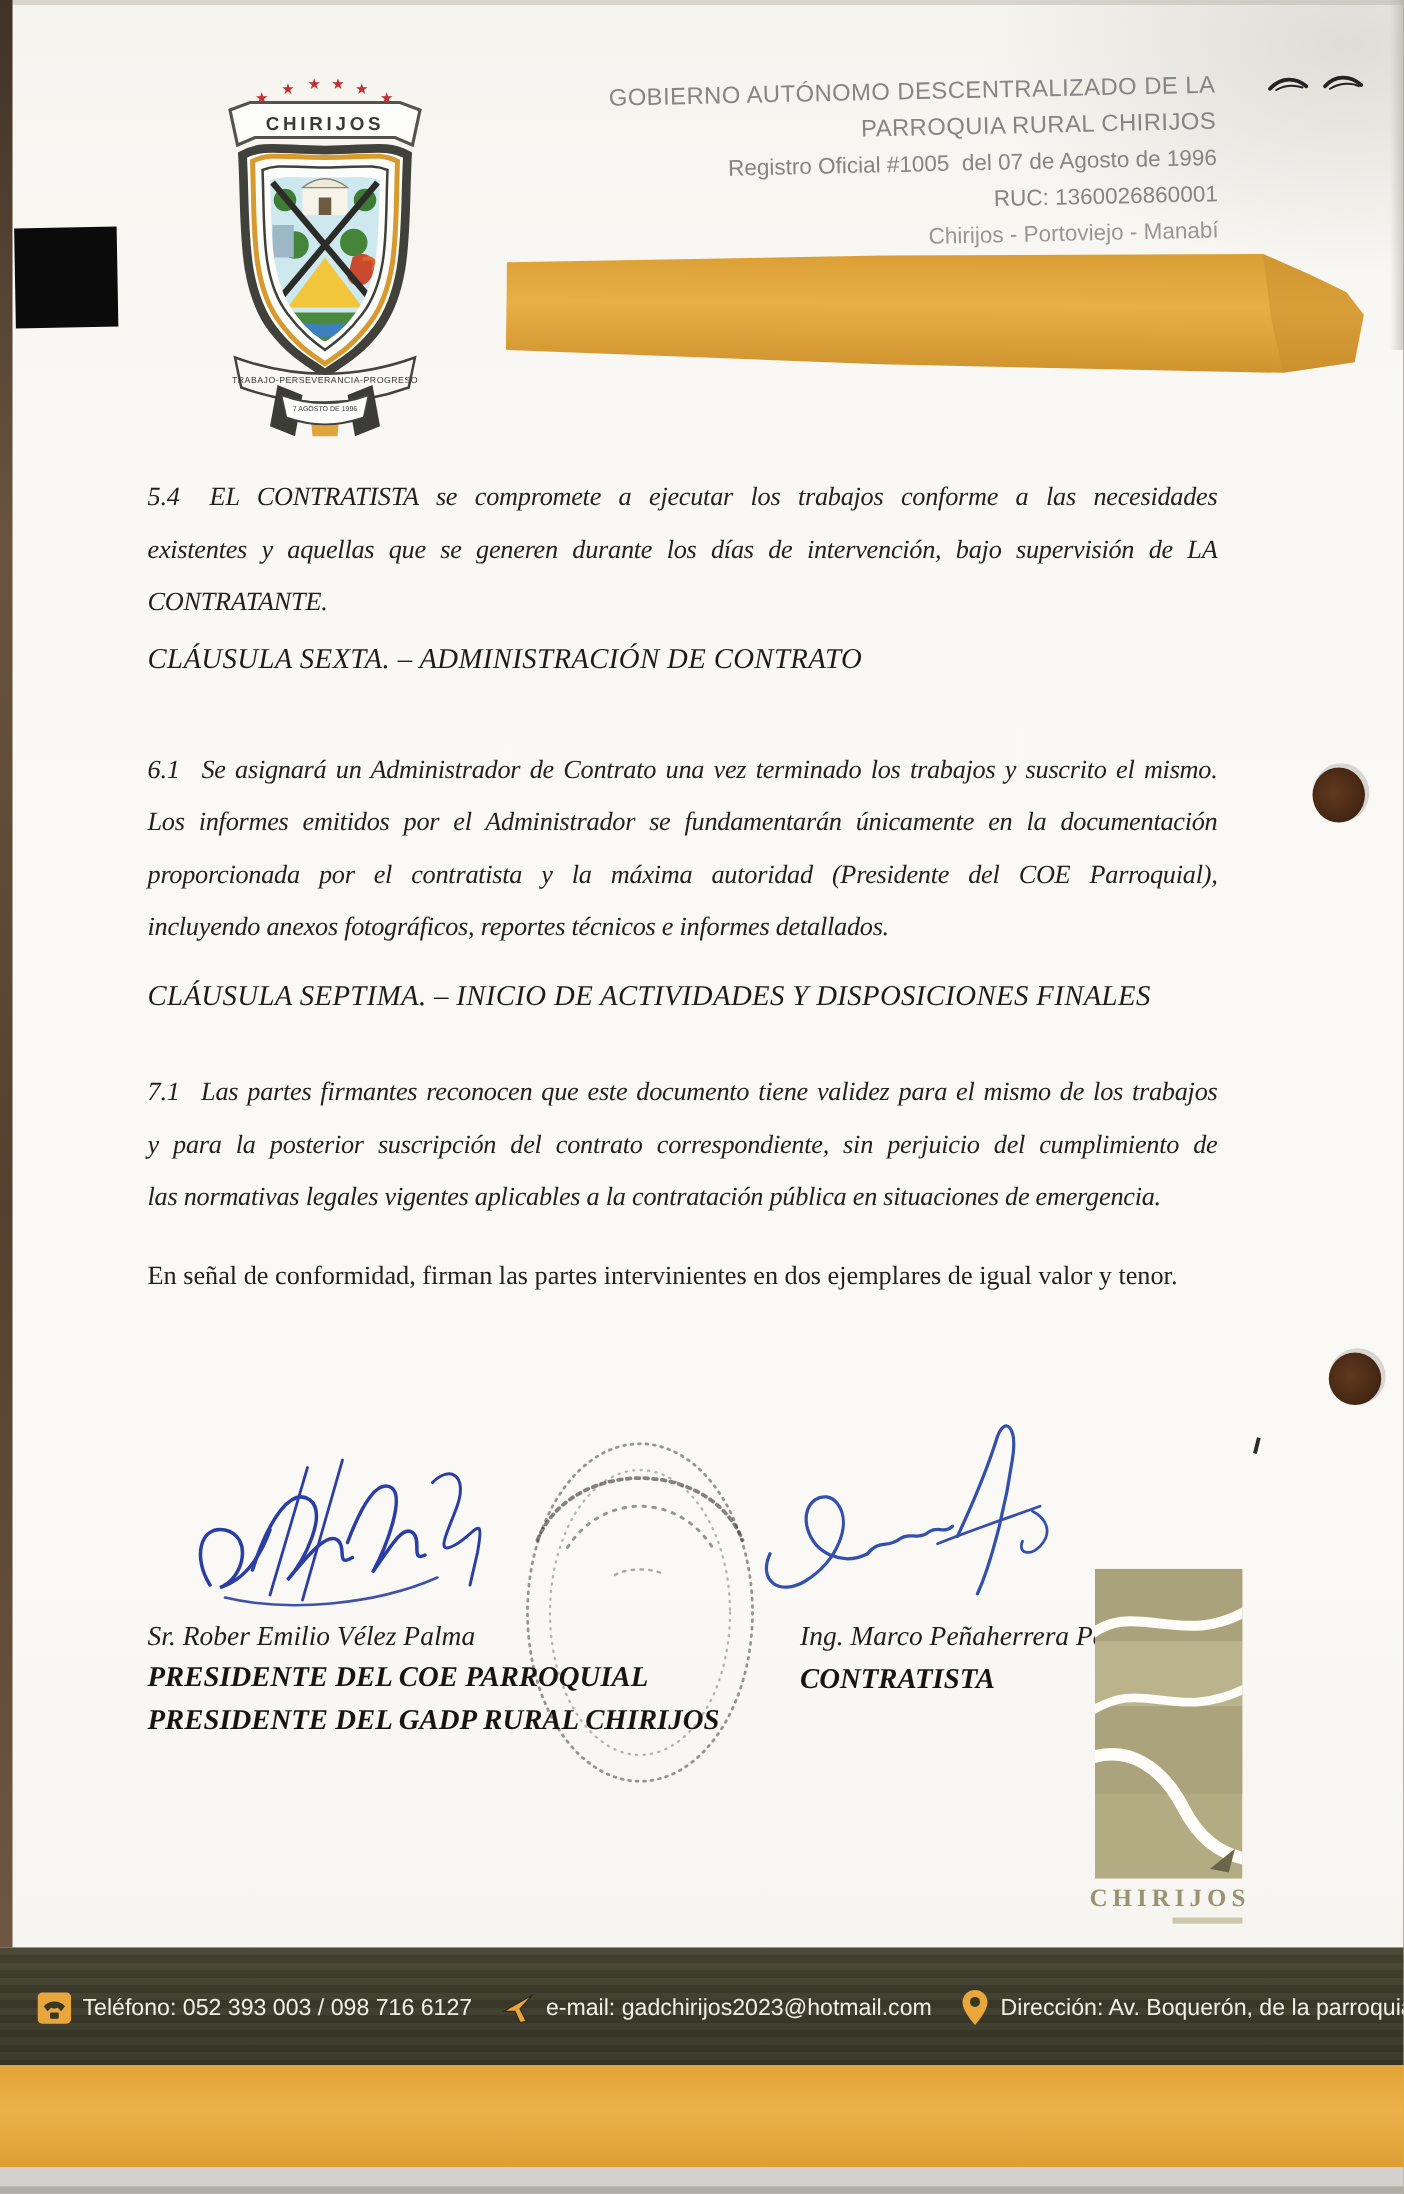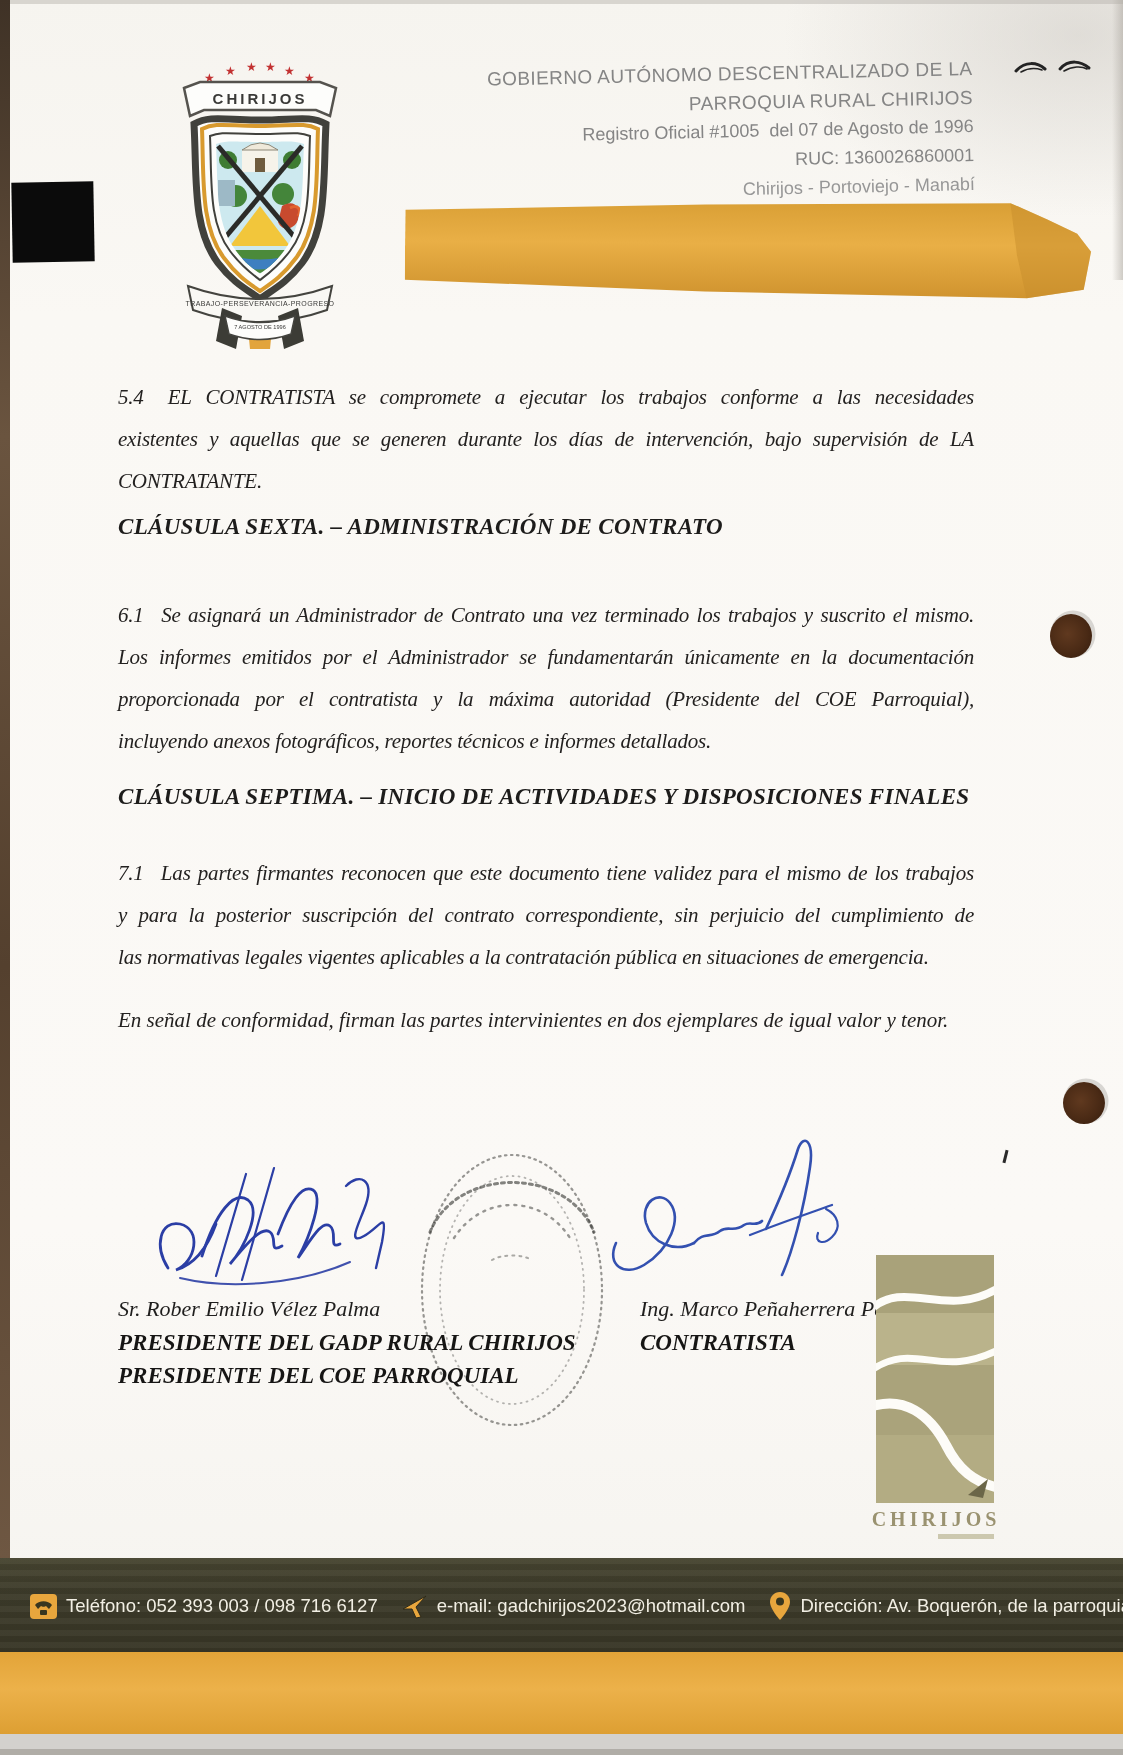--- a/index.html
+++ b/index.html
@@ -16,23 +16,23 @@
   .lh-line{white-space:pre;line-height:29px;}
   .lh-big{font-size:19px;letter-spacing:.4px;}
   .lh-mid{font-size:18px;}
   .lh-light{color:#979797;}
   
   .clausebox{left:118px;width:856px;color:#232120;font-style:italic;
              font-size:21px;letter-spacing:-0.2px;}
   .jline{white-space:nowrap;height:42px;line-height:42px;text-align:justify;text-align-last:justify;}
   .jline.last{text-align-last:left;}
   .cnum{font-weight:normal;margin-right:10px;}
-  .clauseheading{left:118px;width:900px;color:#1d1c1b;font-style:italic;font-weight:bold;
+  .clauseheading{left:118px;width:900px;color:#1d1c1b;font-style:italic;font-weight:normal;
                  font-size:23px;letter-spacing:.3px;white-space:nowrap;}
-  .closing{left:118px;width:900px;color:#232120;font-style:italic;font-size:21px;white-space:nowrap;}
+  .closing{left:118px;width:900px;color:#232120;font-size:21px;white-space:nowrap;}
   
   .signame{font-style:italic;font-size:22px;color:#1f1e1d;white-space:nowrap;}
   .sigtitle{font-style:italic;font-weight:bold;font-size:23px;color:#161514;white-space:nowrap;}
   
   .redaction{left:12px;top:182px;width:82px;height:80px;background:#0b0b0b;transform:rotate(-1deg);}
   .dot{border-radius:50%;background:radial-gradient(circle at 42% 45%, #60391f 0%, #4a2a15 55%, #331b0c 100%);
        box-shadow:2px -2px 0 1.5px rgba(212,210,206,.9);}
   .tinymark{left:1004px;top:1150px;width:3px;height:13px;background:#2a2a2a;transform:rotate(14deg);}
   
   .edge-left{left:0;top:0;width:10px;height:1558px;
@@ -204,22 +204,22 @@
       <path d="M16,108 C6,130 24,142 44,130 C70,114 82,84 70,68 C60,55 40,66 46,88 C52,108 74,118 94,108"></path>
       <path d="M94,108 C104,96 110,104 120,96 C128,90 134,98 144,90 C150,86 156,92 162,86"></path>
       <path d="M166,94 C180,64 190,40 198,14 C204,-2 214,6 210,32 C204,74 192,118 182,140"></path>
       <path d="M150,100 C180,88 210,78 232,70" stroke-width="2.2"></path>
       <path d="M226,74 C238,80 242,92 232,102 C224,110 214,108 218,98" stroke-width="2.2"></path>
     </g>
   </svg>
 
   <div class="abs" style="left:118px;top:1296px;">
     <div class="signame" style="margin-left:0;">Sr. Rober Emilio Vélez Palma</div>
+    <div class="sigtitle" style="margin-top:7px;">PRESIDENTE DEL COE PARROQUIAL</div>
     <div class="sigtitle" style="margin-top:8px;">PRESIDENTE DEL GADP RURAL CHIRIJOS</div>
-    <div class="sigtitle" style="margin-top:7px;">PRESIDENTE DEL COE PARROQUIAL</div>
   </div>
   <div class="abs" style="left:640px;top:1296px;">
     <div class="signame">Ing. Marco Peñaherrera Palma</div>
     <div class="sigtitle" style="margin-top:8px;">CONTRATISTA</div>
   </div>
 
   <div class="abs dot" style="left:1050px;top:614px;width:42px;height:44px;"></div>
   <div class="abs dot" style="left:1063px;top:1082px;width:42px;height:42px;"></div>
   <div class="abs tinymark"></div>
 

